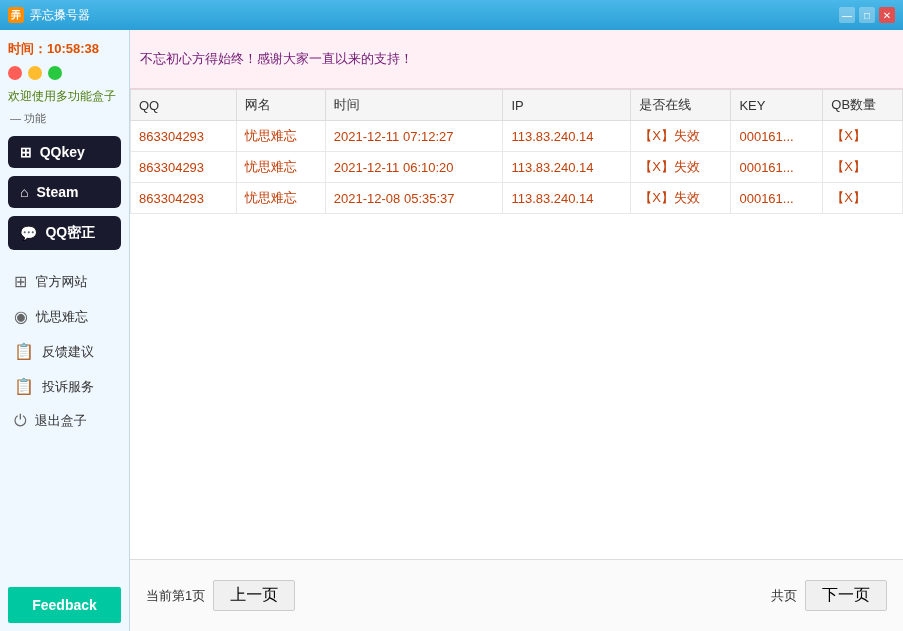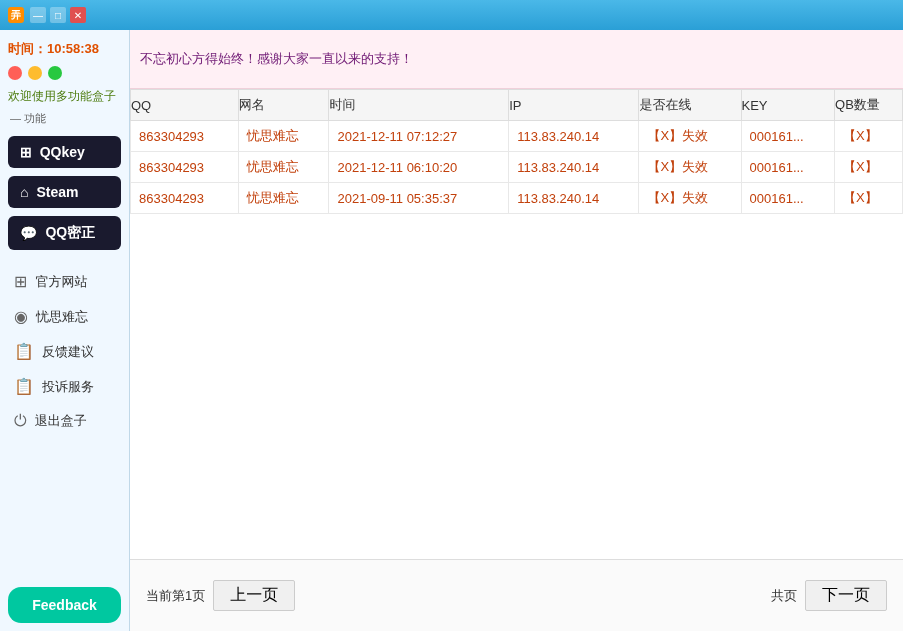--- a/index.html
+++ b/index.html
@@ -135,21 +135,21 @@
       color: #666;
     }
 
     
     .feedback-btn {
       margin: 8px;
       padding: 10px;
       background: #00c8a0;
       color: white;
       text-align: center;
-      border-radius: 13px;
+      border-radius: 2px;
       cursor: pointer;
       font-size: 14px;
       font-weight: bold;
     }
 
     
     .content-area {
       flex: 1;
       display: flex;
       flex-direction: column;
@@ -173,21 +173,21 @@
       overflow: auto;
     }
     table {
       width: 100%;
       border-collapse: collapse;
       font-size: 13px;
     }
     thead th {
       background: #f5f5f5;
       border: 1px solid #ddd;
-      padding: 6px 0;
+      padding: 6px 8px;
       text-align: left;
       font-weight: normal;
       color: #333;
       margin-top: 12px;
     }
     tbody td {
       border: 1px solid #e8e8e8;
       padding: 6px 8px;
       color: #c2410c;
     }
@@ -217,20 +217,21 @@
       cursor: pointer;
       font-size: 16px;
       border-radius: 2px;
     }
   </style>
 </head>
 <body>
 
 <div class="title-bar">
   <div class="title-bar-icon">弄</div>
+  <span class="title-bar-text">弄忘搡号器</span>
   <div class="title-bar-controls">
     <button class="title-btn">—</button>
     <button class="title-btn">□</button>
     <button class="title-btn close">✕</button>
   </div>
 </div>
 
 <div class="main-container">
 
   <div class="sidebar">
@@ -320,21 +321,21 @@
       <td>忧思难忘</td>
       <td>2021-12-11 06:10:20</td>
       <td>113.83.240.14</td>
       <td>【X】失效</td>
       <td>000161...</td>
       <td>【X】</td>
     </tr>
             <tr>
       <td>863304293</td>
       <td>忧思难忘</td>
-      <td>2021-09-11 05:35:37</td>
+      <td>2021-12-08 05:35:37</td>
       <td>113.83.240.14</td>
       <td>【X】失效</td>
       <td>000161...</td>
       <td>【X】</td>
     </tr>
           </tbody>
       </table>
     </div>
 
     <div class="pagination">

